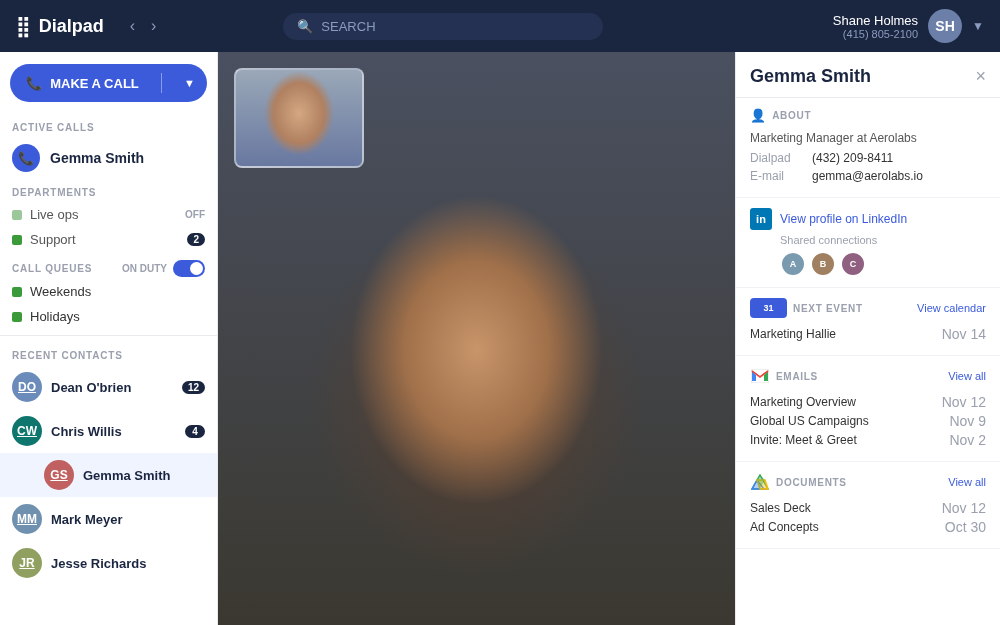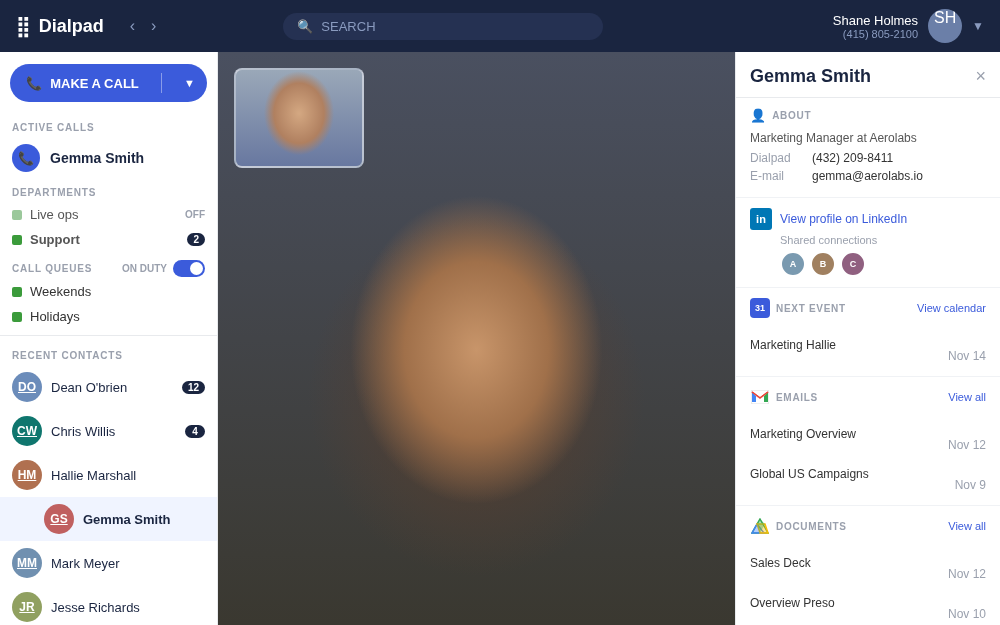--- a/index.html
+++ b/index.html
@@ -37,22 +37,22 @@
     .search-input::placeholder { color: #8a9bbf; }
     .user-info {
       margin-left: auto; display: flex; align-items: center; gap: 10px;
       color: #fff;
     }
     .user-text { text-align: right; }
     .user-name { font-size: 13px; font-weight: 500; }
     .user-phone { font-size: 11px; color: #8a9bbf; }
     .user-avatar {
       width: 34px; height: 34px; border-radius: 50%;
-      background: #6b7fa8; overflow: hidden; display: flex; align-items: flex-start; justify-content: center;
-      font-size: 16px; color: #fff; font-weight: 400;
+      background: #6b7fa8; overflow: hidden; display: flex; align-items: center; justify-content: center;
+      font-size: 14px; color: #fff; font-weight: 700;
     }
     .chevron-down { color: #8a9bbf; font-size: 12px; cursor: pointer; }
 
     
     .main-layout {
       display: flex;
       height: 573px;
     }
 
     
@@ -158,21 +158,21 @@
     }
     .contact-item.active { background: #f0f4ff; padding-left: 44px; }
     .contact-left { display: flex; align-items: center; gap: 9px; }
     .contact-avatar {
       width: 30px; height: 30px; border-radius: 50%;
       background: #c5cfe0; overflow: hidden; display: flex; align-items: center;
       justify-content: center; font-size: 12px; color: #fff; font-weight: 600;
       flex-shrink: 0;
       text-decoration: underline;
     }
-    .contact-name { font-size: 13px; color: #1a2540; font-weight: 400; }
+    .contact-name { font-size: 13px; color: #1a2540; font-weight: 700; }
     .contact-name.bold { font-weight: 700; }
     .contact-badge {
       background: #1a2540; color: #fff;
       font-size: 10px; font-weight: 600;
       border-radius: 10px; padding: 1px 6px; min-width: 20px; text-align: center;
     }
 
     
     .main-video {
       flex: 1;
@@ -258,39 +258,39 @@
     .shared-label { font-size: 11px; color: #9aa0ad; margin-bottom: 5px; margin-left: 30px; }
     .avatar-row { display: flex; gap: 4px; margin-left: 30px; }
     .small-avatar {
       width: 26px; height: 26px; border-radius: 50%;
       background: #c5cfe0; border: 2px solid #fff;
       display: flex; align-items: center; justify-content: center;
       font-size: 9px; color: #fff; font-weight: 600;
     }
 
     .calendar-icon {
-      width: 20px; height: 20px; background: #3b5bdb; border-radius: 4px;
+      width: 37px; height: 20px; background: #3b5bdb; border-radius: 4px;
       display: flex; align-items: center; justify-content: center;
       color: #fff; font-size: 9px; font-weight: 700; flex-shrink: 0;
     }
     .gmail-icon {
       width: 20px; height: 20px; display: flex; align-items: center; justify-content: center;
       flex-shrink: 0; font-size: 14px;
     }
     .drive-icon {
       width: 20px; height: 20px; display: flex; align-items: center; justify-content: center;
       flex-shrink: 0; font-size: 14px;
     }
 
     .doc-row {
       display: flex; align-items: center; justify-content: space-between;
       margin-bottom: 3px;
     }
     .doc-name { font-size: 12px; color: #333; }
-    .doc-date { font-size: 12px; color: #9aa0ad; margin-top: 23px; }
+    .doc-date { font-size: 14px; color: #9aa0ad; }
 
     
     .sidebar::-webkit-scrollbar { width: 4px; }
     .sidebar::-webkit-scrollbar-track { background: transparent; }
     .sidebar::-webkit-scrollbar-thumb { background: #d0d5e0; border-radius: 2px; }
 
     .right-panel::-webkit-scrollbar { width: 4px; }
     .right-panel::-webkit-scrollbar-track { background: transparent; }
     .right-panel::-webkit-scrollbar-thumb { background: #d0d5e0; border-radius: 2px; }
   </style>
@@ -347,21 +347,21 @@
     <div class="dept-item">
       <div class="dept-left">
         <div class="dept-square" style="background:#9bc89b;"></div>
         <span class="dept-name">Live ops</span>
       </div>
       <span class="dept-off">OFF</span>
     </div>
     <div class="dept-item">
       <div class="dept-left">
         <div class="dept-square" style="background:#3b9b3b;"></div>
-        <span class="dept-name" style="font-weight:700;">Support</span>
+        <span class="dept-name" style="font-weight:400;">Support</span>
       </div>
       <span class="dept-badge">2</span>
     </div>
 
     <div class="queue-row" style="margin-top:6px;">
       <span class="section-label" style="padding:0;">CALL QUEUES</span>
       <div style="display:flex;align-items:center;gap:6px;">
         <span class="duty-label">ON DUTY</span>
         <div class="toggle">
           <div class="toggle-knob"></div>
@@ -388,27 +388,20 @@
       <span class="contact-name">Dean O'brien</span>
     </div>
     <span class="contact-badge">12</span>
   </div>
         <div class="contact-item">
     <div class="contact-left">
       <div class="contact-avatar" style="background:#0f766e;">CW</div>
       <span class="contact-name">Chris Willis</span>
     </div>
     <span class="contact-badge">4</span>
-  </div>
-        <div class="contact-item">
-    <div class="contact-left">
-      <div class="contact-avatar" style="background:#b07050;">HM</div>
-      <span class="contact-name">Hallie Marshall</span>
-    </div>
-
   </div>
         <div class="contact-item active">
     <div class="contact-left">
       <div class="contact-avatar" style="background:#c06060;">GS</div>
       <span class="contact-name bold">Gemma Smith</span>
     </div>
 
   </div>
         <div class="contact-item">
     <div class="contact-left">
@@ -502,20 +495,24 @@
       </div>
       <div id="email-list">
           <div class="doc-row">
     <span class="doc-name">Marketing Overview</span>
     <span class="doc-date">Nov 12</span>
   </div>
           <div class="doc-row">
     <span class="doc-name">Global US Campaigns</span>
     <span class="doc-date">Nov 9</span>
   </div>
+          <div class="doc-row">
+    <span class="doc-name">Invite: Meet &amp; Greet</span>
+    <span class="doc-date">Nov 2</span>
+  </div>
         </div>
     </div>
 
     <div class="panel-section">
       <div class="panel-section-header">
         <span class="drive-icon">
           <svg width="18" height="16" viewBox="0 0 18 16">
             <polygon points="9,1 17,15 1,15" fill="none" stroke="#34A853" stroke-width="1.5"></polygon>
             <polygon points="1,15 6,6 13,15" fill="none" stroke="#4285F4" stroke-width="1.5"></polygon>
             <polygon points="6,6 14,6 17,15 9,15" fill="none" stroke="#FBBC04" stroke-width="1.5"></polygon>
@@ -526,24 +523,20 @@
         </span>
         <span class="section-title">DOCUMENTS</span>
         <span class="section-link">View all</span>
       </div>
       <div id="doc-list">
           <div class="doc-row">
     <span class="doc-name">Sales Deck</span>
     <span class="doc-date">Nov 12</span>
   </div>
           <div class="doc-row">
-    <span class="doc-name">Overview Preso</span>
-    <span class="doc-date">Nov 10</span>
-  </div>
-          <div class="doc-row">
     <span class="doc-name">Ad Concepts</span>
     <span class="doc-date">Oct 30</span>
   </div>
         </div>
     </div>
 
   </aside>
 </div>
 
 </body></html>

